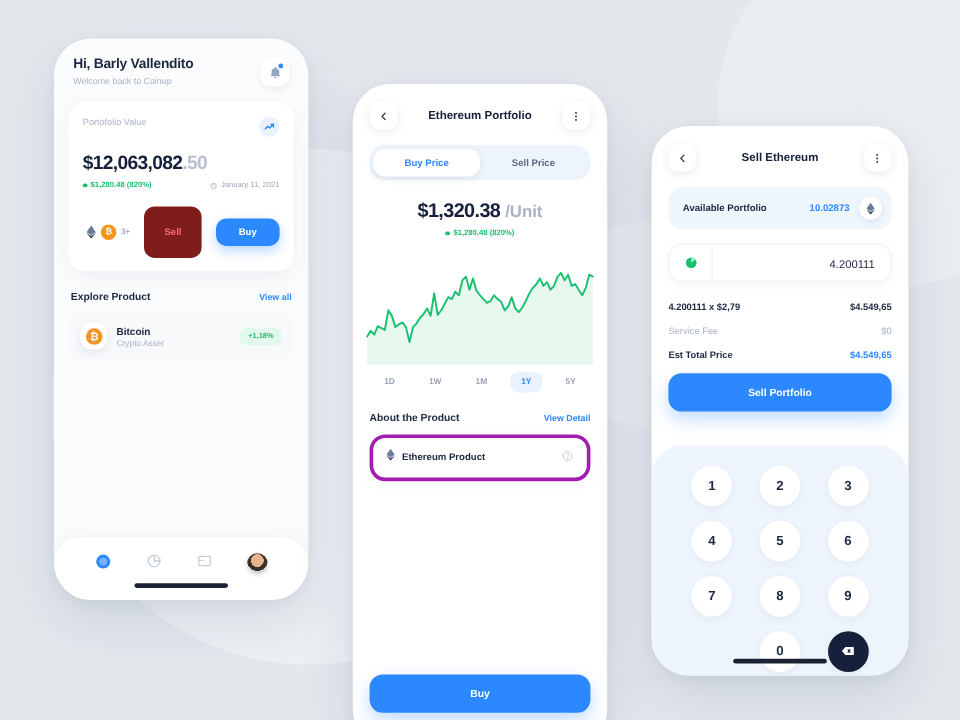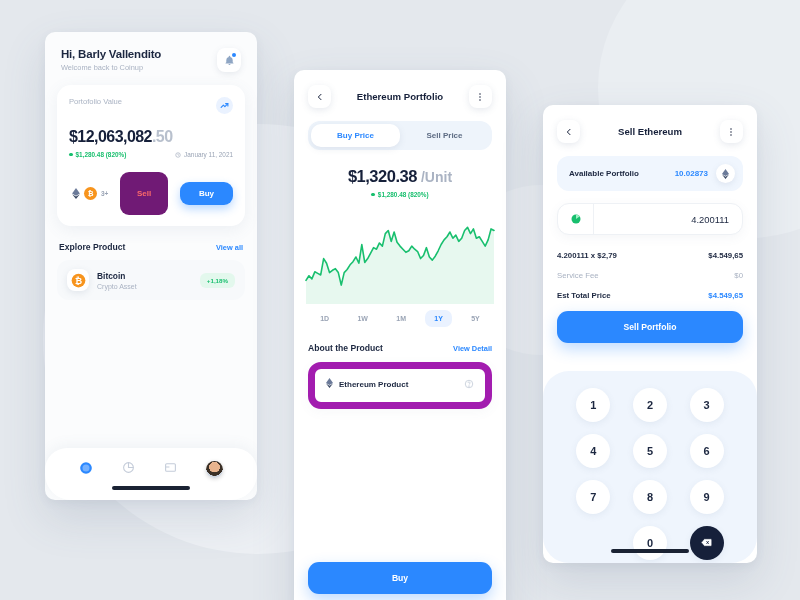--- a/index.html
+++ b/index.html
@@ -16,21 +16,21 @@
   .c1 { width:430px; height:430px; left:43px; top:124px; }
   .c2 { width:300px; height:300px; left:598px; top:-62px; background:#eaeef2; }
   .c3 { width:170px; height:170px; left:455px; top:185px; background:#eaedf1; }
 
   .stage { position:absolute; inset:0; }
 
   
   .phone {
     position:absolute;
     background:#fff;
-    border-radius:10px;
+    border-radius:31px;
     box-shadow:0 18px 44px rgba(80,100,130,.16), 0 3px 10px rgba(80,100,130,.07);
     overflow:hidden;
   }
   #phone1 { left:45px; top:32px; width:212px; height:468px; background:#fbfcfd; }
   #phone2 { left:294px; top:70px; width:212px; height:552px; }
   #phone3 { left:543px; top:105px; width:214px; height:458px; }
 
   .home-ind {
     position:absolute; bottom:10px; left:50%; transform:translateX(-50%);
     width:78px; height:4px; border-radius:3px; background:#1a2233;
@@ -64,21 +64,21 @@
   .pv-chg { font-size:6.4px; font-weight:bold; color:#18bf6e; display:flex; align-items:center; gap:3px;}
   .dotg { width:3.5px;height:3.5px;border-radius:50%;background:#18bf6e;display:inline-block;}
   .pv-date { font-size:6.4px; color:#9aa4b5; display:flex; align-items:center; gap:3px;}
   .pv-actions { display:flex; align-items:center; justify-content:space-between; margin-top:14px;}
   .tokens { display:flex; align-items:center; }
   .tok { width:13px;height:13px;border-radius:50%; display:flex;align-items:center;justify-content:center; font-size:7px;}
   .tok.eth { background:transparent; }
   .tok.btc { background:#f7941d; color:#fff; font-weight:bold; margin-left:2px;}
   .tokmore { font-size:6.5px; color:#9aa4b5; margin-left:4px; font-weight:bold;}
   .btn-sell {
-    background:#701a75; color:#fc6a6a; font-size:8px; font-weight:bold;
+    background:#7f1d1d; color:#fc6a6a; font-size:8px; font-weight:bold;
     border:none; border-radius:9px; padding:17px 17px; cursor:pointer;
   }
   .btn-buy {
     background:#2b88ff; color:#fff; font-size:8px; font-weight:bold;
     border:none; border-radius:9px; padding:7px 19px; cursor:pointer;
     box-shadow:0 4px 10px rgba(43,136,255,.33);
   }
 
   .explore-hd { display:flex; justify-content:space-between; align-items:center; padding:16px 14px 0 14px;}
   .explore-t { font-size:8.6px; font-weight:bold; color:#1c2740;}
@@ -143,21 +143,21 @@
 
   .chartbox { margin-top:6px; height:100px; position:relative;}
   .ranges { display:flex; justify-content:space-around; align-items:center; padding:0 12px; margin-top:6px;}
   .rg { font-size:7px; font-weight:bold; color:#9aa4b5; padding:5px 9px; border-radius:7px; cursor:pointer;}
   .rg.on { background:#eaf2ff; color:#2b88ff;}
 
   .about-hd { display:flex; justify-content:space-between; align-items:center; padding:16px 14px 0 14px;}
   .about-t { font-size:8.6px; font-weight:bold; color:#1c2740;}
   .viewdetail { font-size:7.4px; font-weight:bold; color:#2b88ff; cursor:pointer;}
   .about-card {
-    margin:9px 14px 0 14px; border:7px solid #a21caf; border-radius:13px;
+    margin:9px 14px 0 14px; border:3px solid #a21caf; border-radius:13px;
     padding:9px 11px 12px 11px; background:#fff;
     box-shadow:0 3px 12px rgba(90,110,140,.05);
   }
   .ac-top { display:flex; align-items:center; justify-content:space-between;}
   .ac-name { font-size:8px; font-weight:bold; color:#1c2740; display:flex; align-items:center; gap:6px;}
   .ac-stats { display:flex; justify-content:space-between; margin-top:11px;}
   .st { text-align:center; flex:1;}
   .st:first-child { text-align:left;}
   .st:last-child { text-align:right;}
   .st-l { font-size:6.6px; color:#a9b2c2;}

